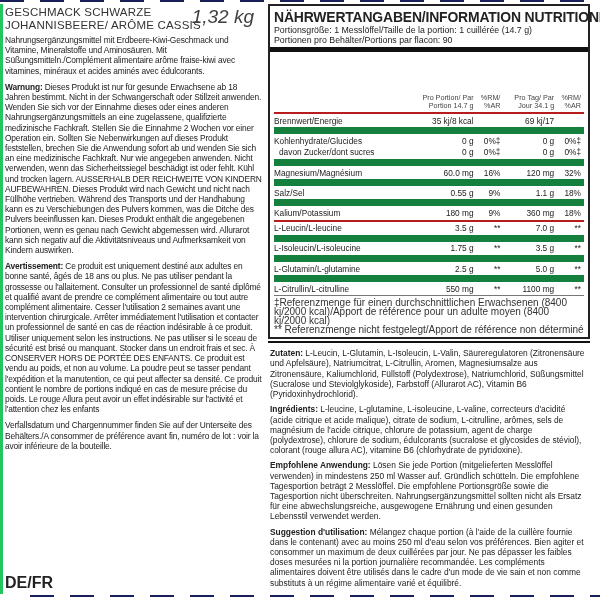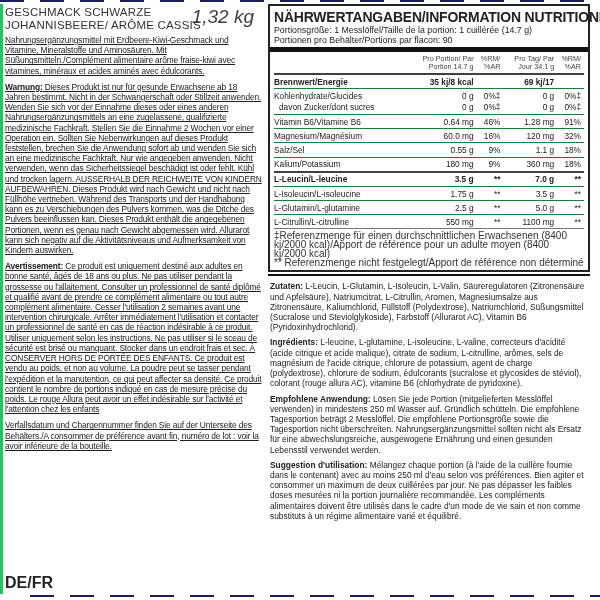--- a/index.html
+++ b/index.html
@@ -5,35 +5,35 @@
   html, body { margin:0; padding:0; background:#ffffff; }
   body { width:600px; height:600px; overflow:hidden; position:relative; font-family:"Liberation Sans", sans-serif; color:#222; }
   .dash-top { position:absolute; left:0; top:0; width:600px; height:2px;
     background: repeating-linear-gradient(90deg, #1a1f5c 0 24px, transparent 24px 40px); }
   .dash-bottom { position:absolute; left:30px; top:595px; width:570px; height:2px;
     background: repeating-linear-gradient(90deg, #1a1f5c 0 24px, transparent 24px 40px); }
   .left { position:absolute; left:0; top:4px; width:262px; height:590px; border-left:3px solid #22c55e; box-sizing:border-box; padding-left:2px; }
   .flavor { font-size:11.5px; line-height:12.5px; letter-spacing:0.2px; color:#333; margin-top:2px; width:205px; }
   .weight { position:absolute; right:8px; top:2px; font-size:19px; font-style:italic; color:#404040; }
   .ltext { font-size:8.4px; line-height:10.2px; color:#222; letter-spacing:-0.15px; }
-  .ltext p { margin:0 0 6px 0;text-decoration:underline; }
+  .ltext p { margin:0 0 6px 0; }
   .ltext b { font-weight:bold; }
   .defr { position:absolute; left:2px; bottom:2px; font-size:16px; font-weight:bold; }
   .right { position:absolute; left:268px; top:4px; width:332px; }
   .nbox { border:2px solid #222; padding:2px 4px 3px 4px; box-sizing:border-box; width:322px; }
   .ntitle { font-size:15px; font-weight:bold; letter-spacing:-0.2px; line-height:17px; transform:scaleX(0.93); transform-origin:left; white-space:nowrap; }
   .nsub { font-size:8.8px; line-height:10px; }
   .thick { height:5px; background:#111; margin:2px -4px 0 -4px; }
-  table { width:100%; border-collapse:collapse; font-size:8.3px; }
+  table { width:100%; border-collapse:collapse; font-size:8.3px;margin-top:39px; }
   td { padding:1.6px 0; white-space:nowrap; }
   th { font-weight:normal; font-size:7.2px; color:#444; padding:3px 0 2px 0; line-height:8px; }
   .num { text-align:right; padding-right:5px; }
   .pct { text-align:right; padding-right:3px; }
-  tr.row td { border-top:1px solid #15803d; }
-  tr.thickrow td { border-top:2px solid #404040;font-weight:bold; }
+  tr.row td { border-top:7px solid #15803d; }
+  tr.thickrow td { border-top:2px solid #b91c1c; }
   tr.sub td { border-top:none; padding-top:0; }
   .foot { font-size:10px; line-height:9px; color:#333; padding-top:2px; border-top:1px solid #777; }
   .ingr { font-size:8.4px; line-height:10.2px; padding:5px 2px 0 2px; width:322px; box-sizing:border-box; }
   .ingr p { margin:0 0 5px 0; }
   .ingr b { font-weight:bold; }
   .ingsep { border-top:2px solid #111; margin-top:2px; width:322px; }
 </style>
 </head>
 <body>
 
@@ -81,27 +81,20 @@
           <td class="pct">0%‡</td>
           <td class="num">0 g</td>
           <td class="pct">0%‡</td>
         </tr>
         <tr class="sub">
           <td style="padding-left:5px;">davon Zucker/dont sucres</td>
           <td class="num">0 g</td>
           <td class="pct">0%‡</td>
           <td class="num">0 g</td>
           <td class="pct">0%‡</td>
-        </tr>
-        <tr class="row">
-          <td>Vitamin B6/Vitamine B6</td>
-          <td class="num">0.64 mg</td>
-          <td class="pct">46%</td>
-          <td class="num">1.28 mg</td>
-          <td class="pct">91%</td>
         </tr>
         <tr class="row">
           <td>Magnesium/Magnésium</td>
           <td class="num">60.0 mg</td>
           <td class="pct">16%</td>
           <td class="num">120 mg</td>
           <td class="pct">32%</td>
         </tr>
         <tr class="row">
           <td>Salz/Sel</td>

